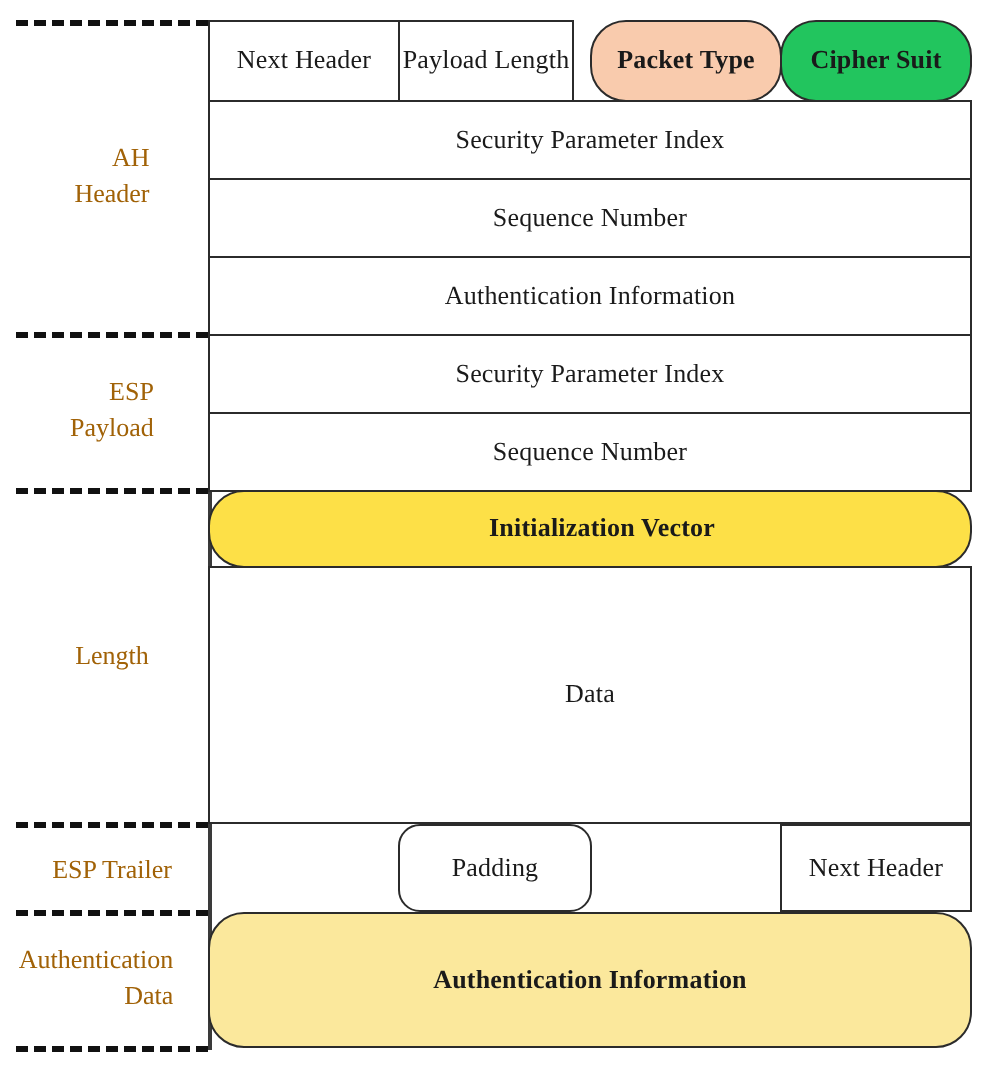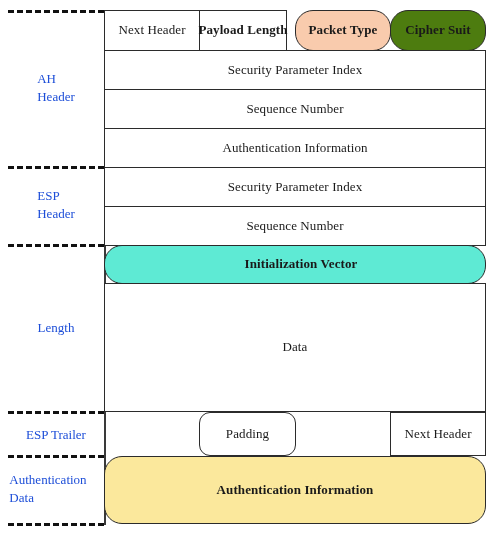--- a/index.html
+++ b/index.html
@@ -41,24 +41,24 @@
   }
   .cell.bold { font-weight: bold; border-radius: 18px; }
 
   
   .seclabel {
     position: absolute;
     box-sizing: border-box;
     display: flex;
     align-items: center;
     justify-content: center;
-    text-align: left;
+    text-align: right;
     font-size: 13px;
     line-height: 1.35;
-    color: #1d4ed8;
+    color: #a16207;
     background: transparent;
     border: 0;
     white-space: pre-line;
   }
 
   
   .dash {
     position: absolute;
     height: 0;
     border-top: 3px dashed #111111;
@@ -82,48 +82,48 @@
   <div class="dash" style="left:8px;top:411px; width:96px;"></div>
   <div class="dash" style="left:8px;  top:455px; width:96px;"></div>
   <div class="dash" style="left:8px;  top:523px; width:96px;"></div>
 
   <div class="vrule" style="left:104px; top:10px; height:515px;"></div>
 
   <div class="seclabel" style="left:8px; top:10px; width:96px; height:156px;">AH
 Header</div>
 
   <div class="seclabel" style="left:8px; top:166px; width:96px; height:78px;">ESP
-Header</div>
+Payload</div>
 
   <div class="seclabel" style="left:8px; top:244px; width:96px; height:167px;">Length</div>
 
   <div class="seclabel" style="left:8px; top:413px; width:96px; height:44px;">ESP Trailer</div>
 
   <div class="seclabel" style="left:0; top:455px; width:96px; height:68px;">Authentication
 Data</div>
 
   <div class="cell" style="left:104px; top:10px; width:96px; height:41px; background:#ffffff;">Next Header</div>
 
-  <div class="cell" style="left:199px; top:10px; width:88px; height:41px; background:#ffffff;font-weight:bold;">Payload Length</div>
+  <div class="cell" style="left:199px; top:10px; width:88px; height:41px; background:#ffffff;">Payload Length</div>
 
   <div class="cell bold" style="left:295px; top:10px; width:96px; height:41px; background:#f9cbad;">Packet Type</div>
 
-  <div class="cell bold" style="left:390px; top:10px; width:96px; height:41px; background:#4d7c0f;">Cipher Suit</div>
+  <div class="cell bold" style="left:390px; top:10px; width:96px; height:41px; background:#22c55e;">Cipher Suit</div>
 
   <div class="cell" style="left:104px; top:50px; width:382px; height:40px;">Security Parameter Index</div>
 
   <div class="cell" style="left:104px; top:89px; width:382px; height:40px;">Sequence Number</div>
 
   <div class="cell" style="left:104px; top:128px; width:382px; height:40px;">Authentication Information</div>
 
   <div class="cell" style="left:104px; top:167px; width:382px; height:40px;">Security Parameter Index</div>
 
   <div class="cell" style="left:104px; top:206px; width:382px; height:40px;">Sequence Number</div>
 
-  <div class="cell bold" style="left:104px; top:245px; width:382px; height:39px; background:#5eead4;padding-left:12px;">Initialization Vector</div>
+  <div class="cell bold" style="left:104px; top:245px; width:382px; height:39px; background:#fde047;padding-left:12px;">Initialization Vector</div>
 
   <div class="cell" style="left:104px; top:283px; width:382px; height:129px;">Data</div>
 
   <div class="cell" style="left:199px; top:412px; width:97px; height:44px;border-radius:11px;">Padding</div>
 
 
   <div class="cell" style="left:390px; top:412px; width:96px; height:44px;">Next Header</div>
 
   <div class="cell bold" style="left:104px; top:456px; width:382px; height:68px; background:#fbe89c;">Authentication Information</div>
 

